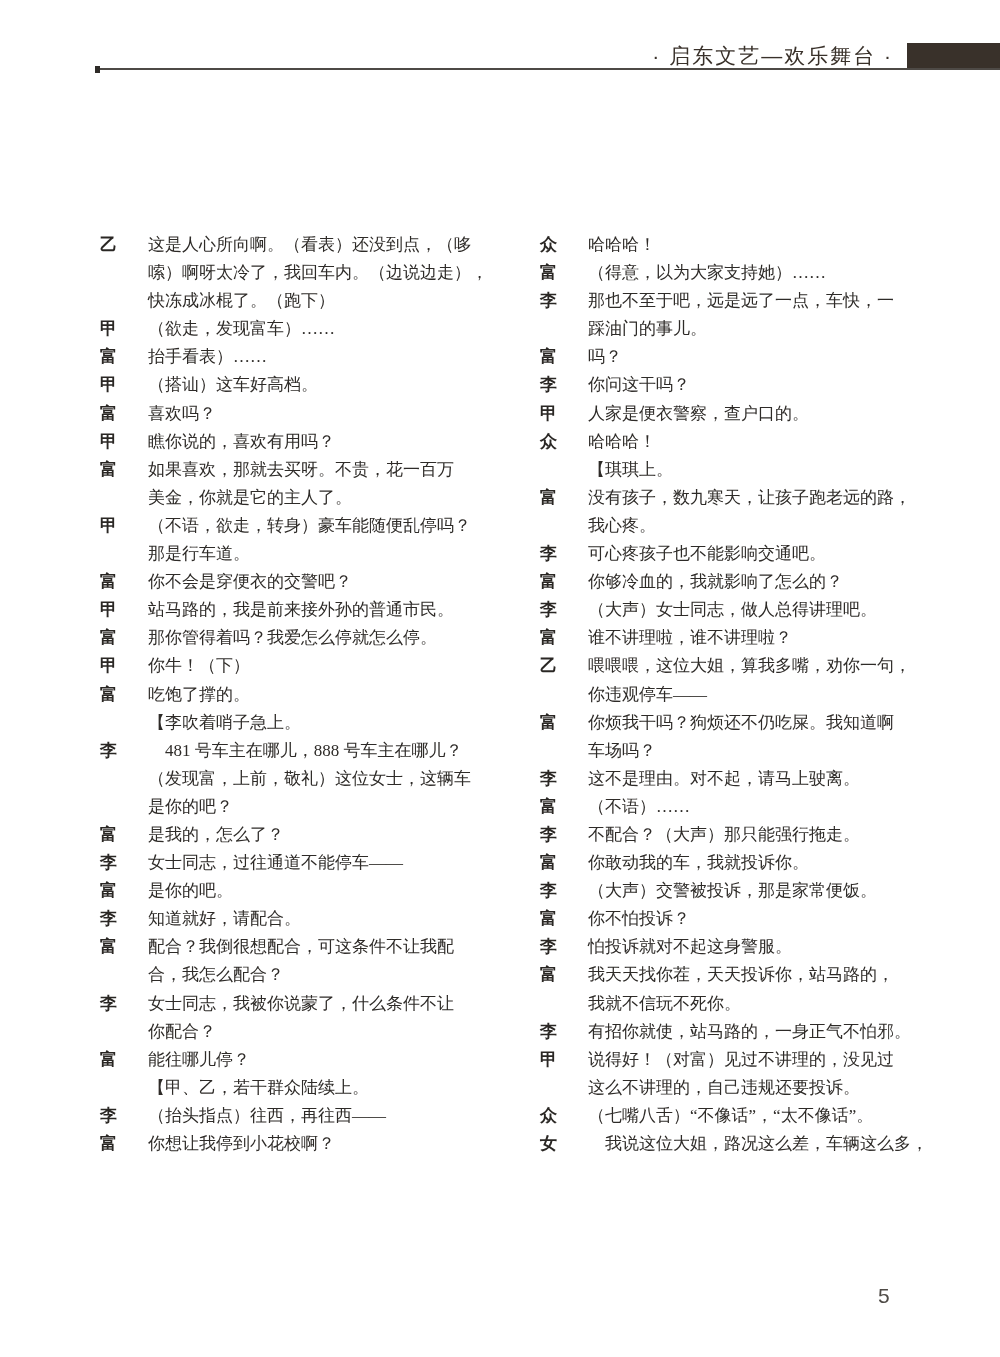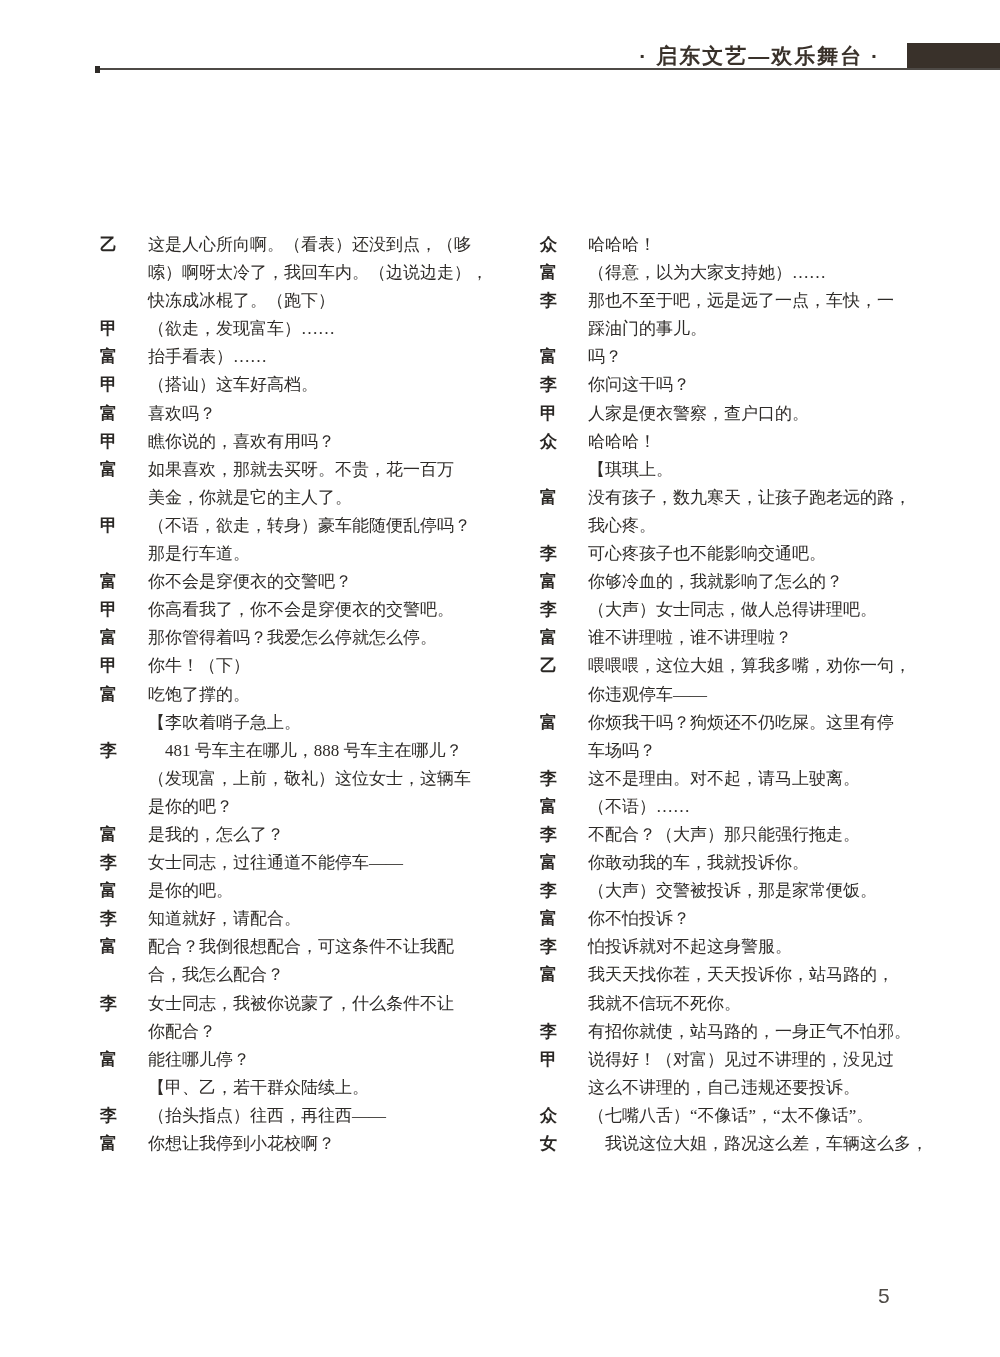--- a/index.html
+++ b/index.html
@@ -3,22 +3,22 @@
 <meta charset="utf-8">
 <style>
   html,body{margin:0;padding:0;}
   body{
     width:1000px;height:1357px;position:relative;background:#ffffff;
     font-family:"Liberation Serif","DejaVu Serif",serif;
     color:#2e2b28;overflow:hidden;
   }
   
   .header-title{
-    position:absolute;top:42px;right:120px;
-    font-size:21px;font-weight:bold;letter-spacing:2px;
+    position:absolute;top:42px;right:107px;
+    font-size:21px;font-weight:normal;letter-spacing:2px;
     color:#39312a;white-space:nowrap;
     font-family:"Liberation Sans","DejaVu Sans",sans-serif;
   }
   .header-block{
     position:absolute;left:907px;top:43px;width:93px;height:27px;
     background:#39312a;
   }
   .header-rule{
     position:absolute;left:96px;top:68px;width:904px;height:2px;
     background:#4e4a46;
@@ -111,21 +111,21 @@
     </div>
     <div class="entry">
       <div class="speaker">富</div>
       <div class="text">
         <div class="line">你不会是穿便衣的交警吧？</div>
       </div>
     </div>
     <div class="entry">
       <div class="speaker">甲</div>
       <div class="text">
-        <div class="line">你高看我了，你不会是穿便衣的交警吧。</div>
+        <div class="line">站马路的，我是前来接外孙的普通市民。</div>
       </div>
     </div>
     <div class="entry">
       <div class="speaker">富</div>
       <div class="text">
         <div class="line">那你管得着吗？我爱怎么停就怎么停。</div>
       </div>
     </div>
     <div class="entry">
       <div class="speaker">甲</div>
@@ -300,21 +300,21 @@
     <div class="entry">
       <div class="speaker">乙</div>
       <div class="text">
         <div class="line">喂喂喂，这位大姐，算我多嘴，劝你一句，</div>
         <div class="line">你违观停车——</div>
       </div>
     </div>
     <div class="entry">
       <div class="speaker">富</div>
       <div class="text">
-        <div class="line">你烦我干吗？狗烦还不仍吃屎。这里有停</div>
+        <div class="line">你烦我干吗？狗烦还不仍吃屎。我知道啊</div>
         <div class="line">车场吗？</div>
       </div>
     </div>
     <div class="entry">
       <div class="speaker">李</div>
       <div class="text">
         <div class="line">这不是理由。对不起，请马上驶离。</div>
       </div>
     </div>
     <div class="entry">

